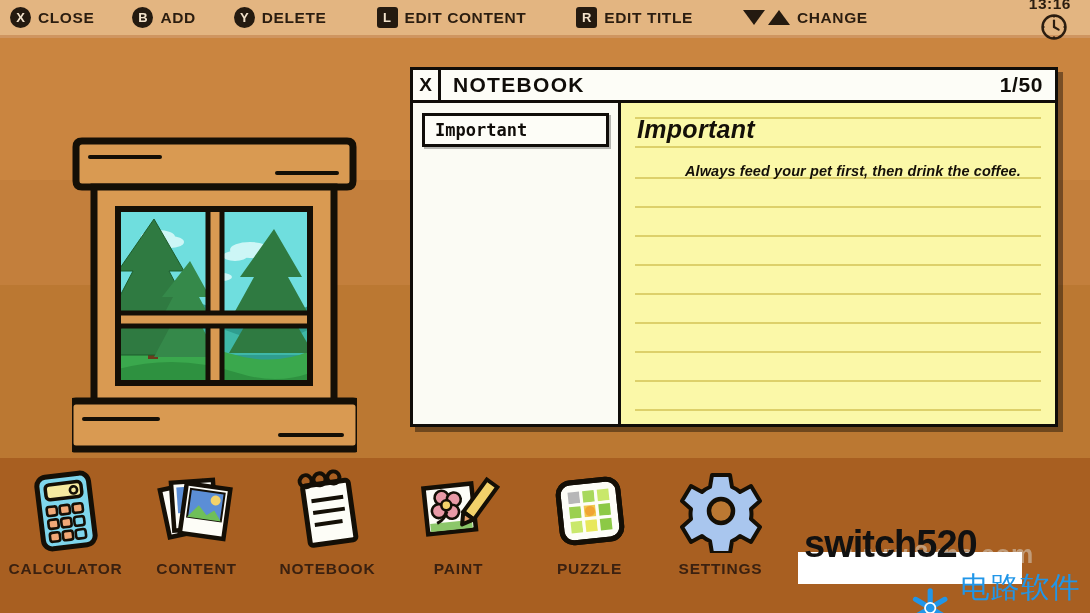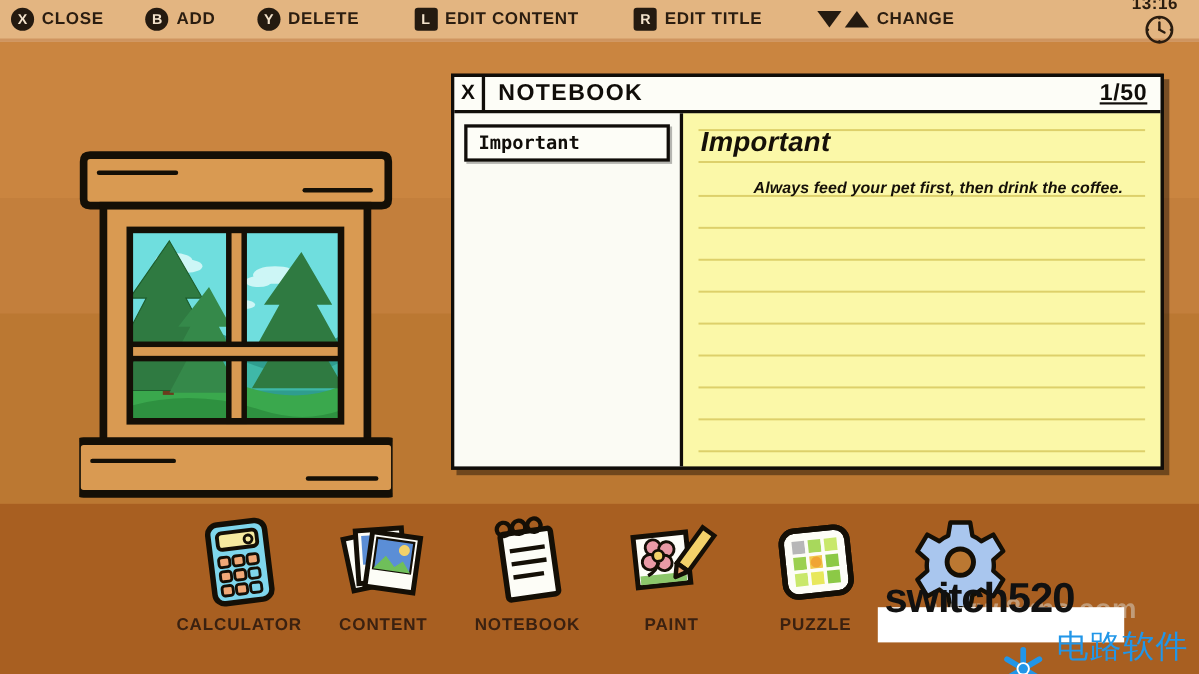--- a/index.html
+++ b/index.html
@@ -85,21 +85,21 @@
     border-right: 3px solid #100d09; cursor: pointer;
     font-family: "Liberation Sans", sans-serif;
   }
   #nb-title {
     flex: 1; display: flex; align-items: center;
     padding-left: 12px;
     font-size: 21px; font-weight: bold; letter-spacing: 1.3px; color: #100d09;
   }
   #nb-counter {
     display: flex; align-items: center; padding-right: 12px;
-    font-size: 21px; font-weight: bold; letter-spacing: .6px; color: #100d09; text-decoration: underline;
+    font-size: 21px; font-weight: bold; letter-spacing: .6px; color: #100d09;
   }
   #nb-body { flex: 1; display: flex; min-height: 0; }
   #nb-sidebar {
     width: 208px; background: #fbfbf4;
     border-right: 3px solid #100d09;
     padding: 10px 9px; flex: none; overflow: hidden;
   }
   .note-item {
     border: 3px solid #100d09;
     background: #fdfdf7;
@@ -131,21 +131,21 @@
     margin-bottom: 13px;
   }
   #nb-note-body {
     font-size: 14.5px; font-weight: bold; font-style: italic;
     color: #151008; line-height: 29px; letter-spacing: .1px; margin-left: 48px;
   }
 
   
   #dock {
     position: absolute; left: 0; top: 462px; width: 1090px; height: 130px;
-    display: flex; align-items: flex-start; z-index: 20; justify-content: center;
+    display: flex; align-items: flex-start; z-index: 20;
   }
   .app {
     width: 131px; display: flex; flex-direction: column;
     align-items: center; cursor: pointer; padding-top: 6px;
   }
   .app-icon { height: 86px; display: flex; align-items: center; justify-content: center; }
   .app-label {
     margin-top: 6px; font-size: 15.5px; font-weight: bold;
     letter-spacing: .8px; color: #3b2110;
     font-family: "Liberation Sans", sans-serif;

